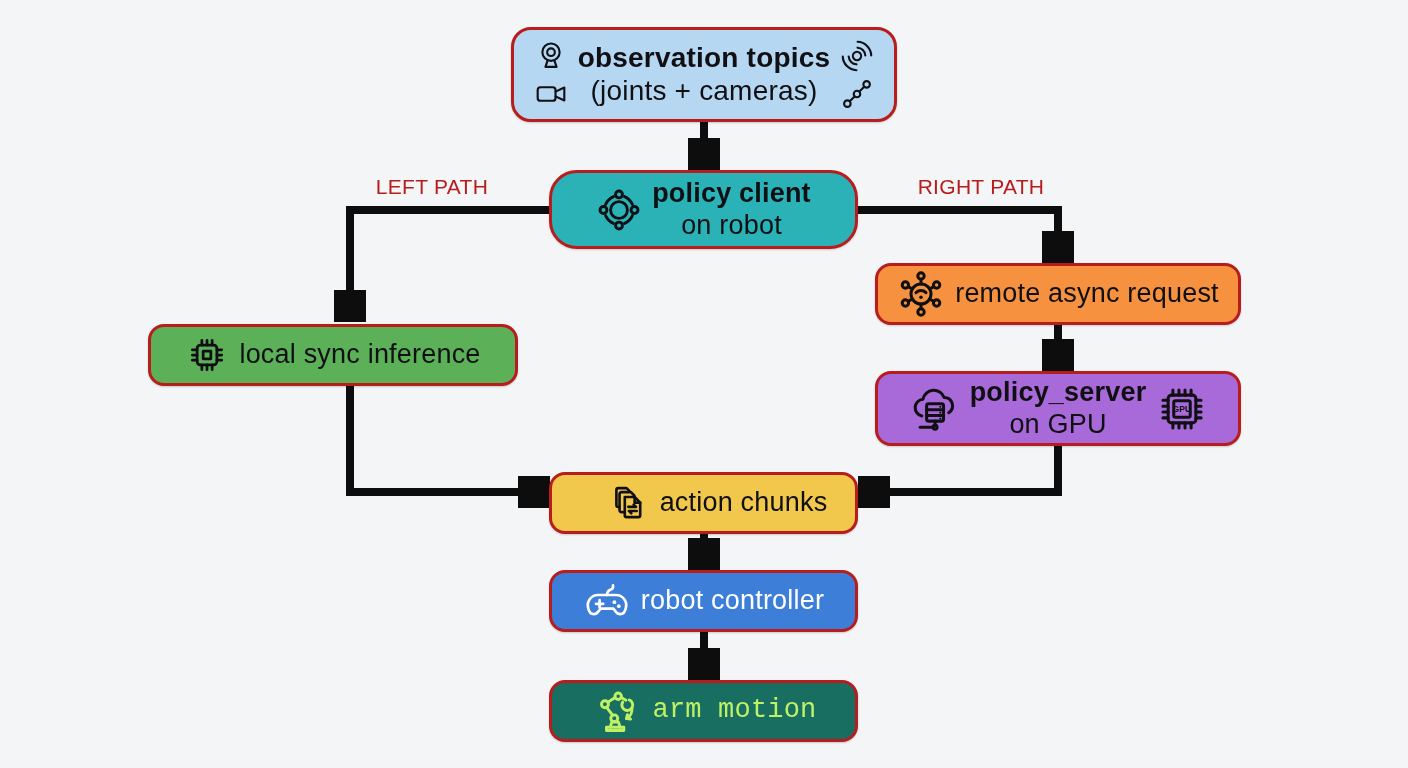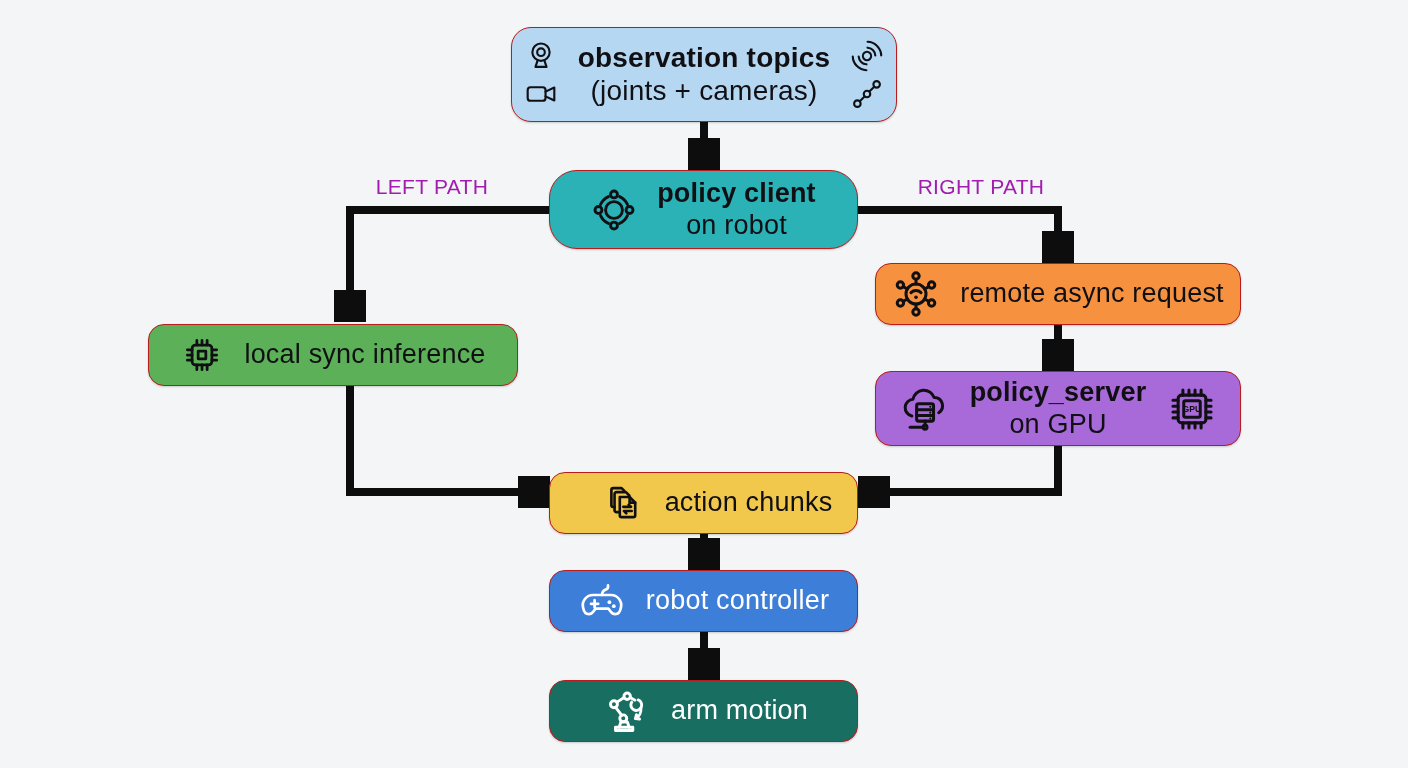--- a/index.html
+++ b/index.html
@@ -1,30 +1,30 @@
 <!DOCTYPE html>
 <html><head>
 <meta charset="utf-8">
 <style>
   html,body{margin:0;padding:0;background:#eef0f3;}
   .stage{position:relative;width:1408px;height:768px;background:#f3f5f7;overflow:hidden;
          font-family:"Liberation Sans",sans-serif;}
   .edges{position:absolute;left:0;top:0;width:1408px;height:768px;}
   .edges path{stroke:#0d0d0d;stroke-width:8;fill:none;}
-  .node{position:absolute;display:flex;align-items:center;justify-content:center;gap:20px;
-        border:1px solid #b91c1c;border-radius:16px;box-sizing:border-box;color:#101014;
+  .node{position:absolute;display:flex;align-items:center;justify-content:center;gap:10px;
+        border:3px solid #b91c1c;border-radius:16px;box-sizing:border-box;color:#101014;
         box-shadow:0 1px 2px rgba(0,0,0,0.18);}
   .txt{text-align:center;font-size:27px;line-height:1.17;letter-spacing:0.2px;white-space:nowrap;}
   .l1{display:block;}
   .l2{display:block;font-weight:400;}
   .bold{font-weight:700;}
   .icon{display:flex;align-items:center;justify-content:center;}
   .icon svg{stroke:currentColor;fill:none;stroke-width:1.5;stroke-linecap:round;stroke-linejoin:round;display:block;}
   .icon-col{display:flex;flex-direction:column;gap:4px;align-items:center;}
-  .path-label{position:absolute;font-size:21px;color:#a21caf;width:170px;text-align:center;letter-spacing:0.3px;}
+  .path-label{position:absolute;font-size:21px;color:#b91c1c;width:170px;text-align:center;letter-spacing:0.3px;}
   
   .n-obs{left:511px;top:27px;width:386px;height:95px;border-radius:20px;font-size:28px;}
   .n-obs .txt{font-size:28px;}
   .n-pc{left:549px;top:170px;width:309px;height:79px;border-radius:28px;}
   .n-ls{left:148px;top:324px;width:370px;height:62px;}
   .n-ra{left:875px;top:263px;width:366px;height:62px;}
   .n-ps{left:875px;top:371px;width:366px;height:75px;}
   .n-ac{left:549px;top:472px;width:309px;height:62px;padding-left:28px;}
   .n-rc{left:549px;top:570px;width:309px;height:62px;}
   .n-am{left:549px;top:680px;width:309px;height:62px;}
@@ -203,21 +203,21 @@
           <circle cx="15.7" cy="12.6" r="0.95" fill="currentColor" stroke="none"></circle>
           <circle cx="17.9" cy="14.6" r="0.95" fill="currentColor" stroke="none"></circle>
           <path d="M12 9 c0 -1.9 0.9 -2.3 1.9 -2.7 0.9 -0.4 1.3 -1 1.1 -2.1"></path>
         </svg>
     </span>
     <span class="txt">
       <span class="l1">robot controller</span>
     </span>
   </div>
 
-  <div class="node n-am" style="background: rgb(24, 110, 97); color: #ffffff;">
+  <div class="node n-am" style="background: rgb(24, 110, 97); color: #bef264; font-family: Liberation Mono, monospace;">
     <span class="icon i52 white-icon">
       <svg viewBox="0 0 24 24">
           <path d="M7.6 21 h8 v-1.5 h-8 z"></path>
           <path d="M9.3 19.5 l0.8 -2.4 h3 l0.8 2.4"></path>
           <circle cx="11.2" cy="15.4" r="1.6"></circle>
           <path d="M10.5 14 L7.6 10.2"></path>
           <circle cx="6.9" cy="8.9" r="1.6"></circle>
           <path d="M8.3 7.9 L11.6 5.8"></path>
           <circle cx="13" cy="5.2" r="1.5"></circle>
           <path d="M14.4 5.8 L16.6 7"></path>

